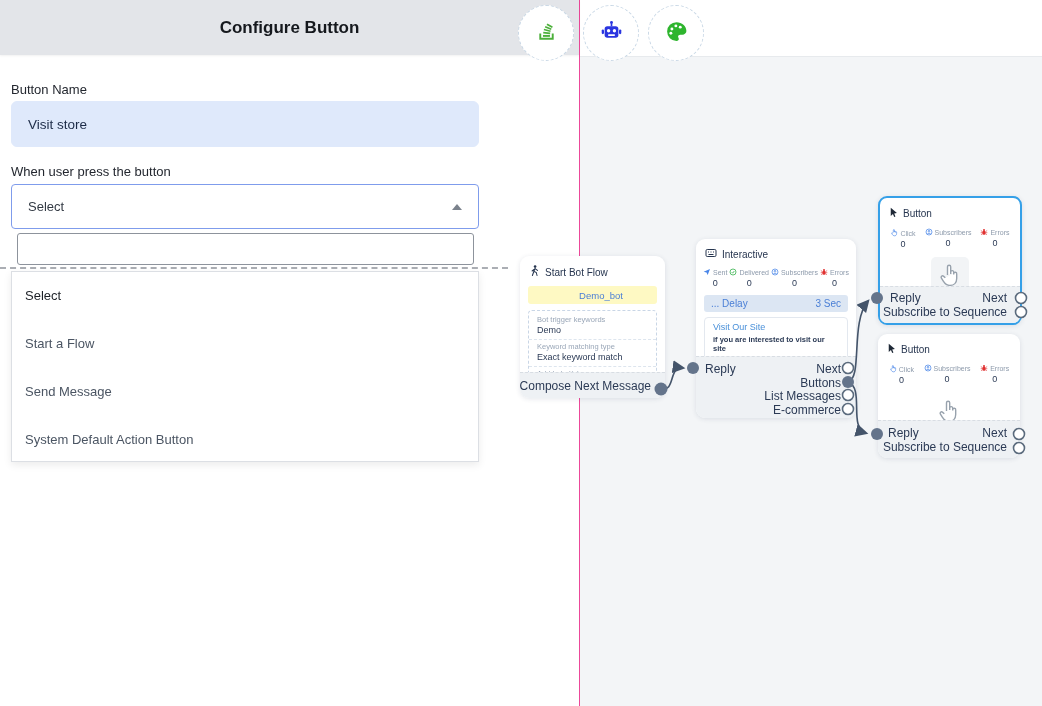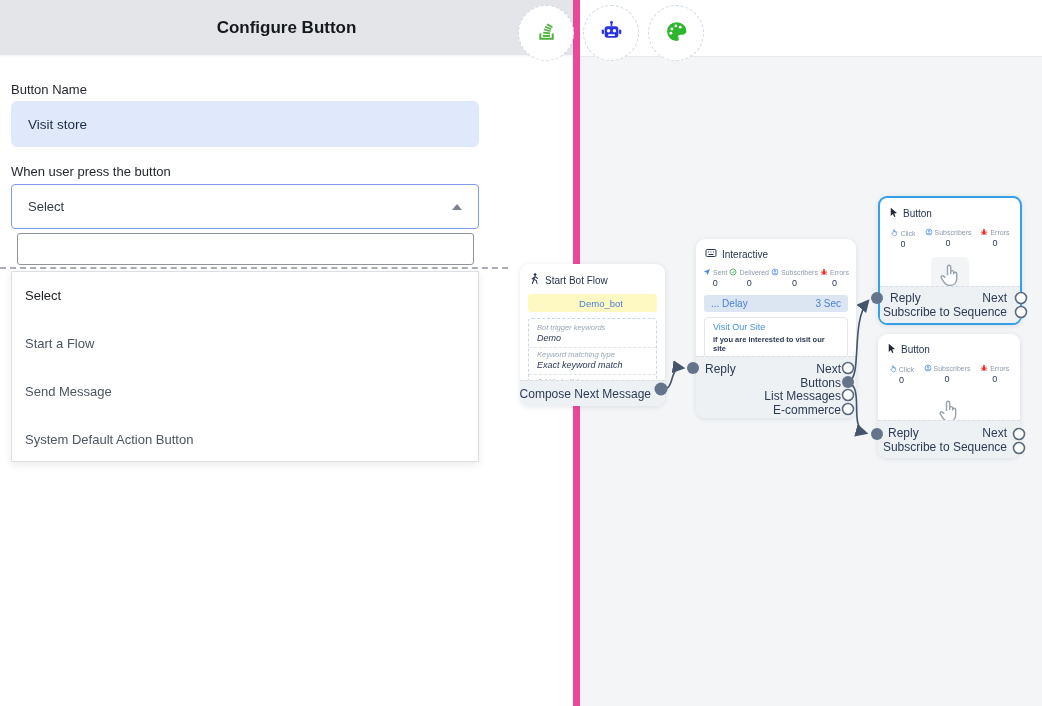--- a/index.html
+++ b/index.html
@@ -1,21 +1,21 @@
 <!DOCTYPE html>
 <html><head>
 <meta charset="utf-8">
 <style>
   * { margin:0; padding:0; box-sizing:border-box; }
   html,body { width:1042px; height:706px; }
   body { font-family:"Liberation Sans", sans-serif; background:#fff; }
   .stage { position:relative; width:1042px; height:706px; overflow:hidden; background:#f3f5f7; }
 
   
-  .panel { position:absolute; left:0; top:0; width:580px; height:706px; background:#ffffff; border-right:7px solid #ec4899; z-index:2; }
+  .panel { position:absolute; left:0; top:0; width:580px; height:706px; background:#ffffff; border-right:1px solid #ec4899; z-index:2; }
   .panel-header { position:absolute; left:0; top:0; width:100%; height:55px; background:#e3e5e9; display:flex; align-items:center; justify-content:center; box-shadow:0 1px 2px rgba(0,0,0,.06); }
   .panel-title { font-size:17px; font-weight:bold; color:#15181d; }
   .field-label { position:absolute; left:11px; font-size:13px; color:#23272f; }
   .name-input { position:absolute; left:11px; top:101px; width:468px; height:46px; background:#dfe9fb; border:1px solid #dfe9fb; border-radius:6px; font-size:13.5px; color:#1c2b47; padding:0 16px; display:flex; align-items:center; }
   .select-box { position:absolute; left:11px; top:184px; width:468px; height:45px; background:#fff; border:1px solid #7f9cec; border-radius:4px; display:flex; align-items:center; justify-content:space-between; padding:0 16px; cursor:pointer; }
   .select-text { font-size:13px; color:#333a44; }
   .caret-up { width:0; height:0; border-left:5px solid transparent; border-right:5px solid transparent; border-bottom:6px solid #7b828c; }
   .search-input { position:absolute; left:17px; top:233px; width:457px; height:32px; border:1px solid #8d939c; border-radius:3px; font-size:13px; padding:0 8px; outline:none; z-index:11; background:#fff; }
   .guide-line { position:absolute; left:0; top:267px; width:508px; border-top:2px dashed #abaeb4; z-index:5; }
   .dropdown { position:absolute; left:11px; top:271px; width:468px; height:191px; background:#fff; border:1px solid #dcdfe4; box-shadow:0 3px 8px rgba(0,0,0,.08); z-index:10; }
@@ -24,21 +24,21 @@
 
   
   .topbar { position:absolute; left:496px; top:0; width:546px; height:57px; background:#fff; border-bottom:1px solid #e7eaed; z-index:1; }
   .tool-circle { position:absolute; top:5px; width:56px; height:56px; border-radius:50%; background:#fff; border:1px dashed #c9d8e6; display:flex; align-items:center; justify-content:center; cursor:pointer; }
 
   
   .node { position:absolute; background:#fff; border-radius:9px; box-shadow:0 1px 5px rgba(40,60,90,.12); z-index:3; }
   .node-header { display:flex; align-items:center; gap:5px; padding:9px 9px 5px 9px; font-size:10px; font-weight:normal; color:#26354f; }
   .pill-bar { margin:2px 8px 6px 8px; height:18px; background:#fef9c3; border-radius:3px; display:flex; align-items:center; justify-content:center; font-size:9.5px; color:#4a7fd6;padding-left:17px; }
   .fields-box { margin:0 8px; border:1px dashed #c9d6e6; border-radius:4px; padding:2px 0; }
-  .field-row { padding:2px 8px 3px 8px; border-bottom:1px dashed #dde5ee;font-style:italic; }
+  .field-row { padding:2px 8px 3px 8px; border-bottom:1px dashed #dde5ee; }
   .field-row:last-child { border-bottom:none; }
   .f-label { font-size:7.5px; color:#9aa7b8; line-height:10px; }
   .f-value { font-size:9px; color:#2b3a55; line-height:11px; }
   .node-footer { position:absolute; left:0; right:0; bottom:0; background:#eef1f4; border-top:1px dashed #d8dde3; border-radius:0 0 9px 9px; }
   .foot-label { position:absolute; font-size:12px; color:#2b3a55; white-space:nowrap; transform:translateY(-50%); }
   .stats-row { display:flex; justify-content:space-around; padding:3px 6px 5px 6px; }
   .stat { display:flex; flex-direction:column; align-items:center; gap:1px; }
   .stat-top { display:flex; align-items:center; gap:2px; font-size:7px; color:#8d9aab; }
   .stat-val { font-size:9px; color:#2b3a55; }
   .delay-bar { margin:2px 8px 5px 8px; height:17px; background:#dce6f3; border-radius:3px; display:flex; align-items:center; justify-content:space-between; padding:0 7px; font-size:10px; color:#4a7fd6; }
@@ -115,21 +115,21 @@
       <svg width="25" height="25" viewBox="0 0 24 24">
         <path d="M12 3a9 9 0 1 0 0 18c1.6 0 2.2-1 2.2-1.9 0-.9-.7-1.3-.7-2.2 0-1 .9-1.8 2.1-1.8h2c2.1 0 3.9-1.7 3.9-3.6C21.5 6.6 17.2 3 12 3z" fill="#2eb52e"></path>
         <circle cx="7.6" cy="9.6" r="1.4" fill="#fff"></circle>
         <circle cx="11.4" cy="6.6" r="1.4" fill="#fff"></circle>
         <circle cx="15.6" cy="7.8" r="1.4" fill="#fff"></circle>
         <circle cx="6.6" cy="13.7" r="1.4" fill="#fff"></circle>
       </svg>
     </span>
   </div>
 
-  <div class="node" style="left:520px; top:264px; width:145px; height:142px;">
+  <div class="node" style="left:520px; top:256px; width:145px; height:142px;">
     <div class="node-header">
       <span>
         <svg width="11" height="12" viewBox="0 0 16 20">
           <circle cx="9" cy="2.6" r="2.2" fill="#26354f"></circle>
           <path d="M9 5.5 L7 10.5 L4.5 17.5 M7 10.5 L11 12.5 L12.2 17.5 M7.2 7.5 L4 10 M9.5 6.5 L13 9" stroke="#26354f" stroke-width="1.7" fill="none" stroke-linecap="round"></path>
         </svg>
       </span>
       <span>Start Bot Flow</span>
     </div>
     <div class="pill-bar">

